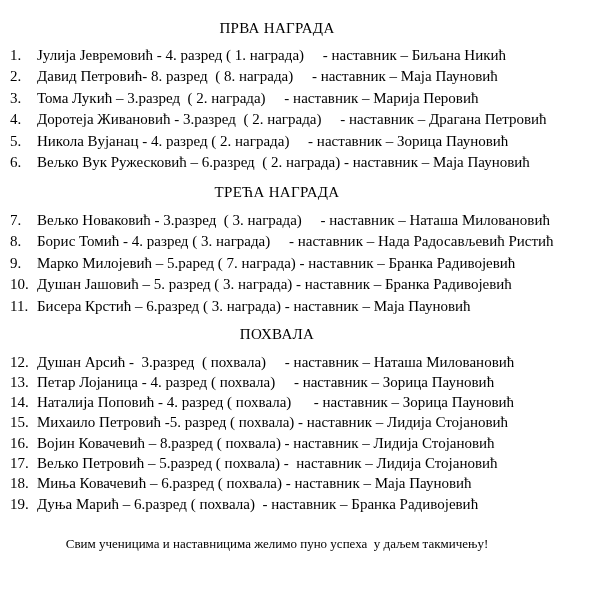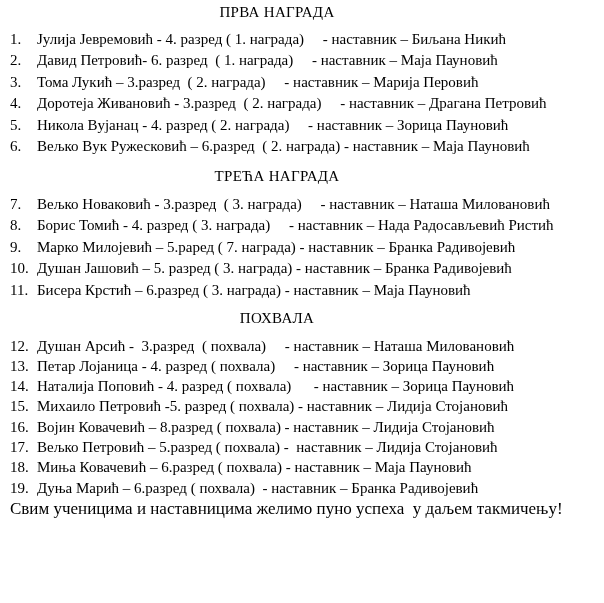--- a/index.html
+++ b/index.html
@@ -4,21 +4,21 @@
 <style>
   * { margin: 0; padding: 0; box-sizing: border-box; }
   html, body { width: 604px; height: 603px; }
   body {
     background: #ffffff;
     color: #000000;
     font-family: "Liberation Serif", serif;
     font-size: 15px;
     overflow: hidden;
   }
-  .page { padding: 2px 0 0 10px; width: 604px; height: 603px; }
+  .page { padding: 18px 0 0 10px; width: 604px; height: 603px; }
   .heading {
     font-size: 15px;
     font-weight: normal;
     letter-spacing: 0.3px;
     text-align: center;
     width: 534px;
     line-height: 21.5px;
     white-space: pre;
   }
   .section-0 .heading { margin: 0 0 5px 0; }
@@ -27,36 +27,37 @@
   .section-3 .heading { margin: 6.5px 0 6.5px 0; }
   .entry {
     display: flex;
     line-height: 21.5px;
     white-space: pre;
   }
   .section-3 .entry { line-height: 20.3px; }
   .entry .num { flex: 0 0 27px; }
   .entry .text { flex: 1 1 auto; }
   .closing {
+    margin-top: 19px;
     width: 534px;
-    text-align: right;
-    font-size: 17px;
+    text-align: center;
+    font-size: 13px;
     line-height: 22px;
     white-space: pre;
   }
 </style>
 </head>
 <body>
 
 <div class="page">
   <div id="sections">
       <section class="section section-0">
         <h2 class="heading">ПРВА НАГРАДА</h2>
         <div class="entry"><span class="num">1.</span><span class="text">Јулија Јевремовић - 4. разред ( 1. награда)     - наставник – Биљана Никић</span></div>
-        <div class="entry"><span class="num">2.</span><span class="text">Давид Петровић- 6. разред  ( 1. награда)     - наставник – Маја Пауновић</span></div>
+        <div class="entry"><span class="num">2.</span><span class="text">Давид Петровић- 8. разред  ( 8. награда)     - наставник – Маја Пауновић</span></div>
       </section>
       <section class="section section-1">
         <div class="entry"><span class="num">3.</span><span class="text">Тома Лукић – 3.разред  ( 2. награда)     - наставник – Марија Перовић</span></div>
         <div class="entry"><span class="num">4.</span><span class="text">Доротеја Живановић - 3.разред  ( 2. награда)     - наставник – Драгана Петровић</span></div>
         <div class="entry"><span class="num">5.</span><span class="text">Никола Вујанац - 4. разред ( 2. награда)     - наставник – Зорица Пауновић</span></div>
         <div class="entry"><span class="num">6.</span><span class="text">Вељко Вук Ружесковић – 6.разред  ( 2. награда) - наставник – Маја Пауновић</span></div>
       </section>
       <section class="section section-2">
         <h2 class="heading">ТРЕЋА НАГРАДА</h2>
         <div class="entry"><span class="num">7.</span><span class="text">Вељко Новаковић - 3.разред  ( 3. награда)     - наставник – Наташа Миловановић</span></div>

